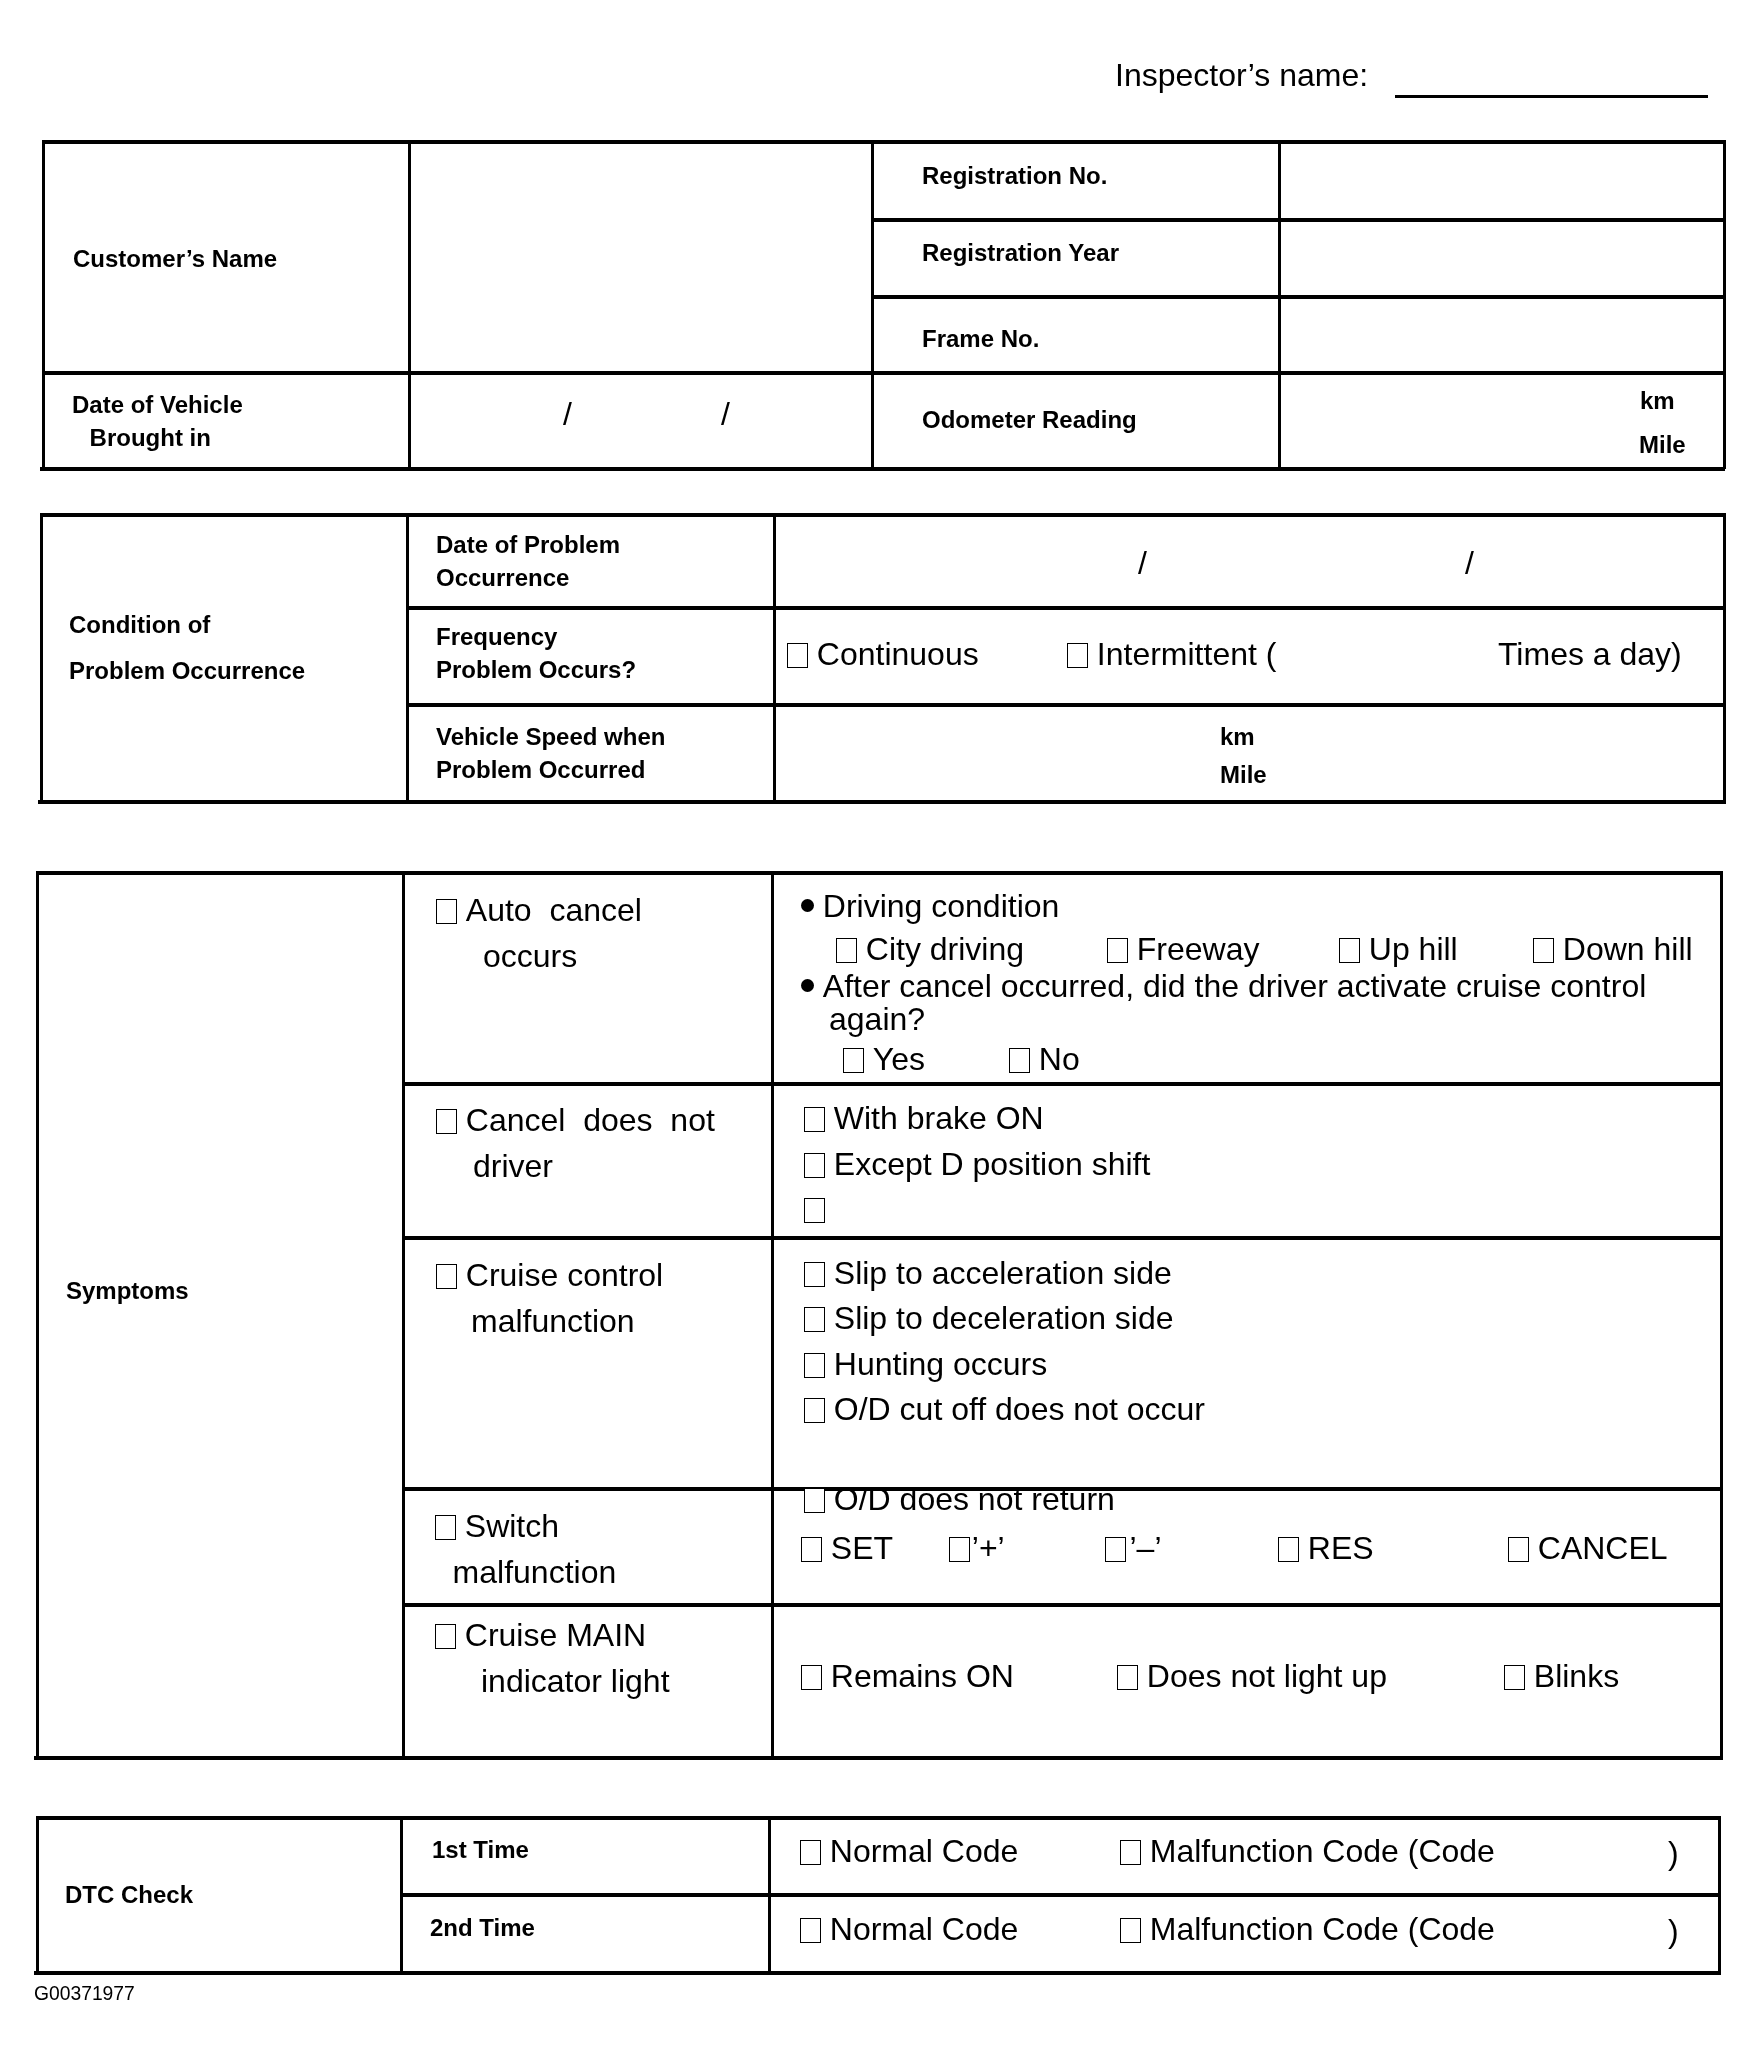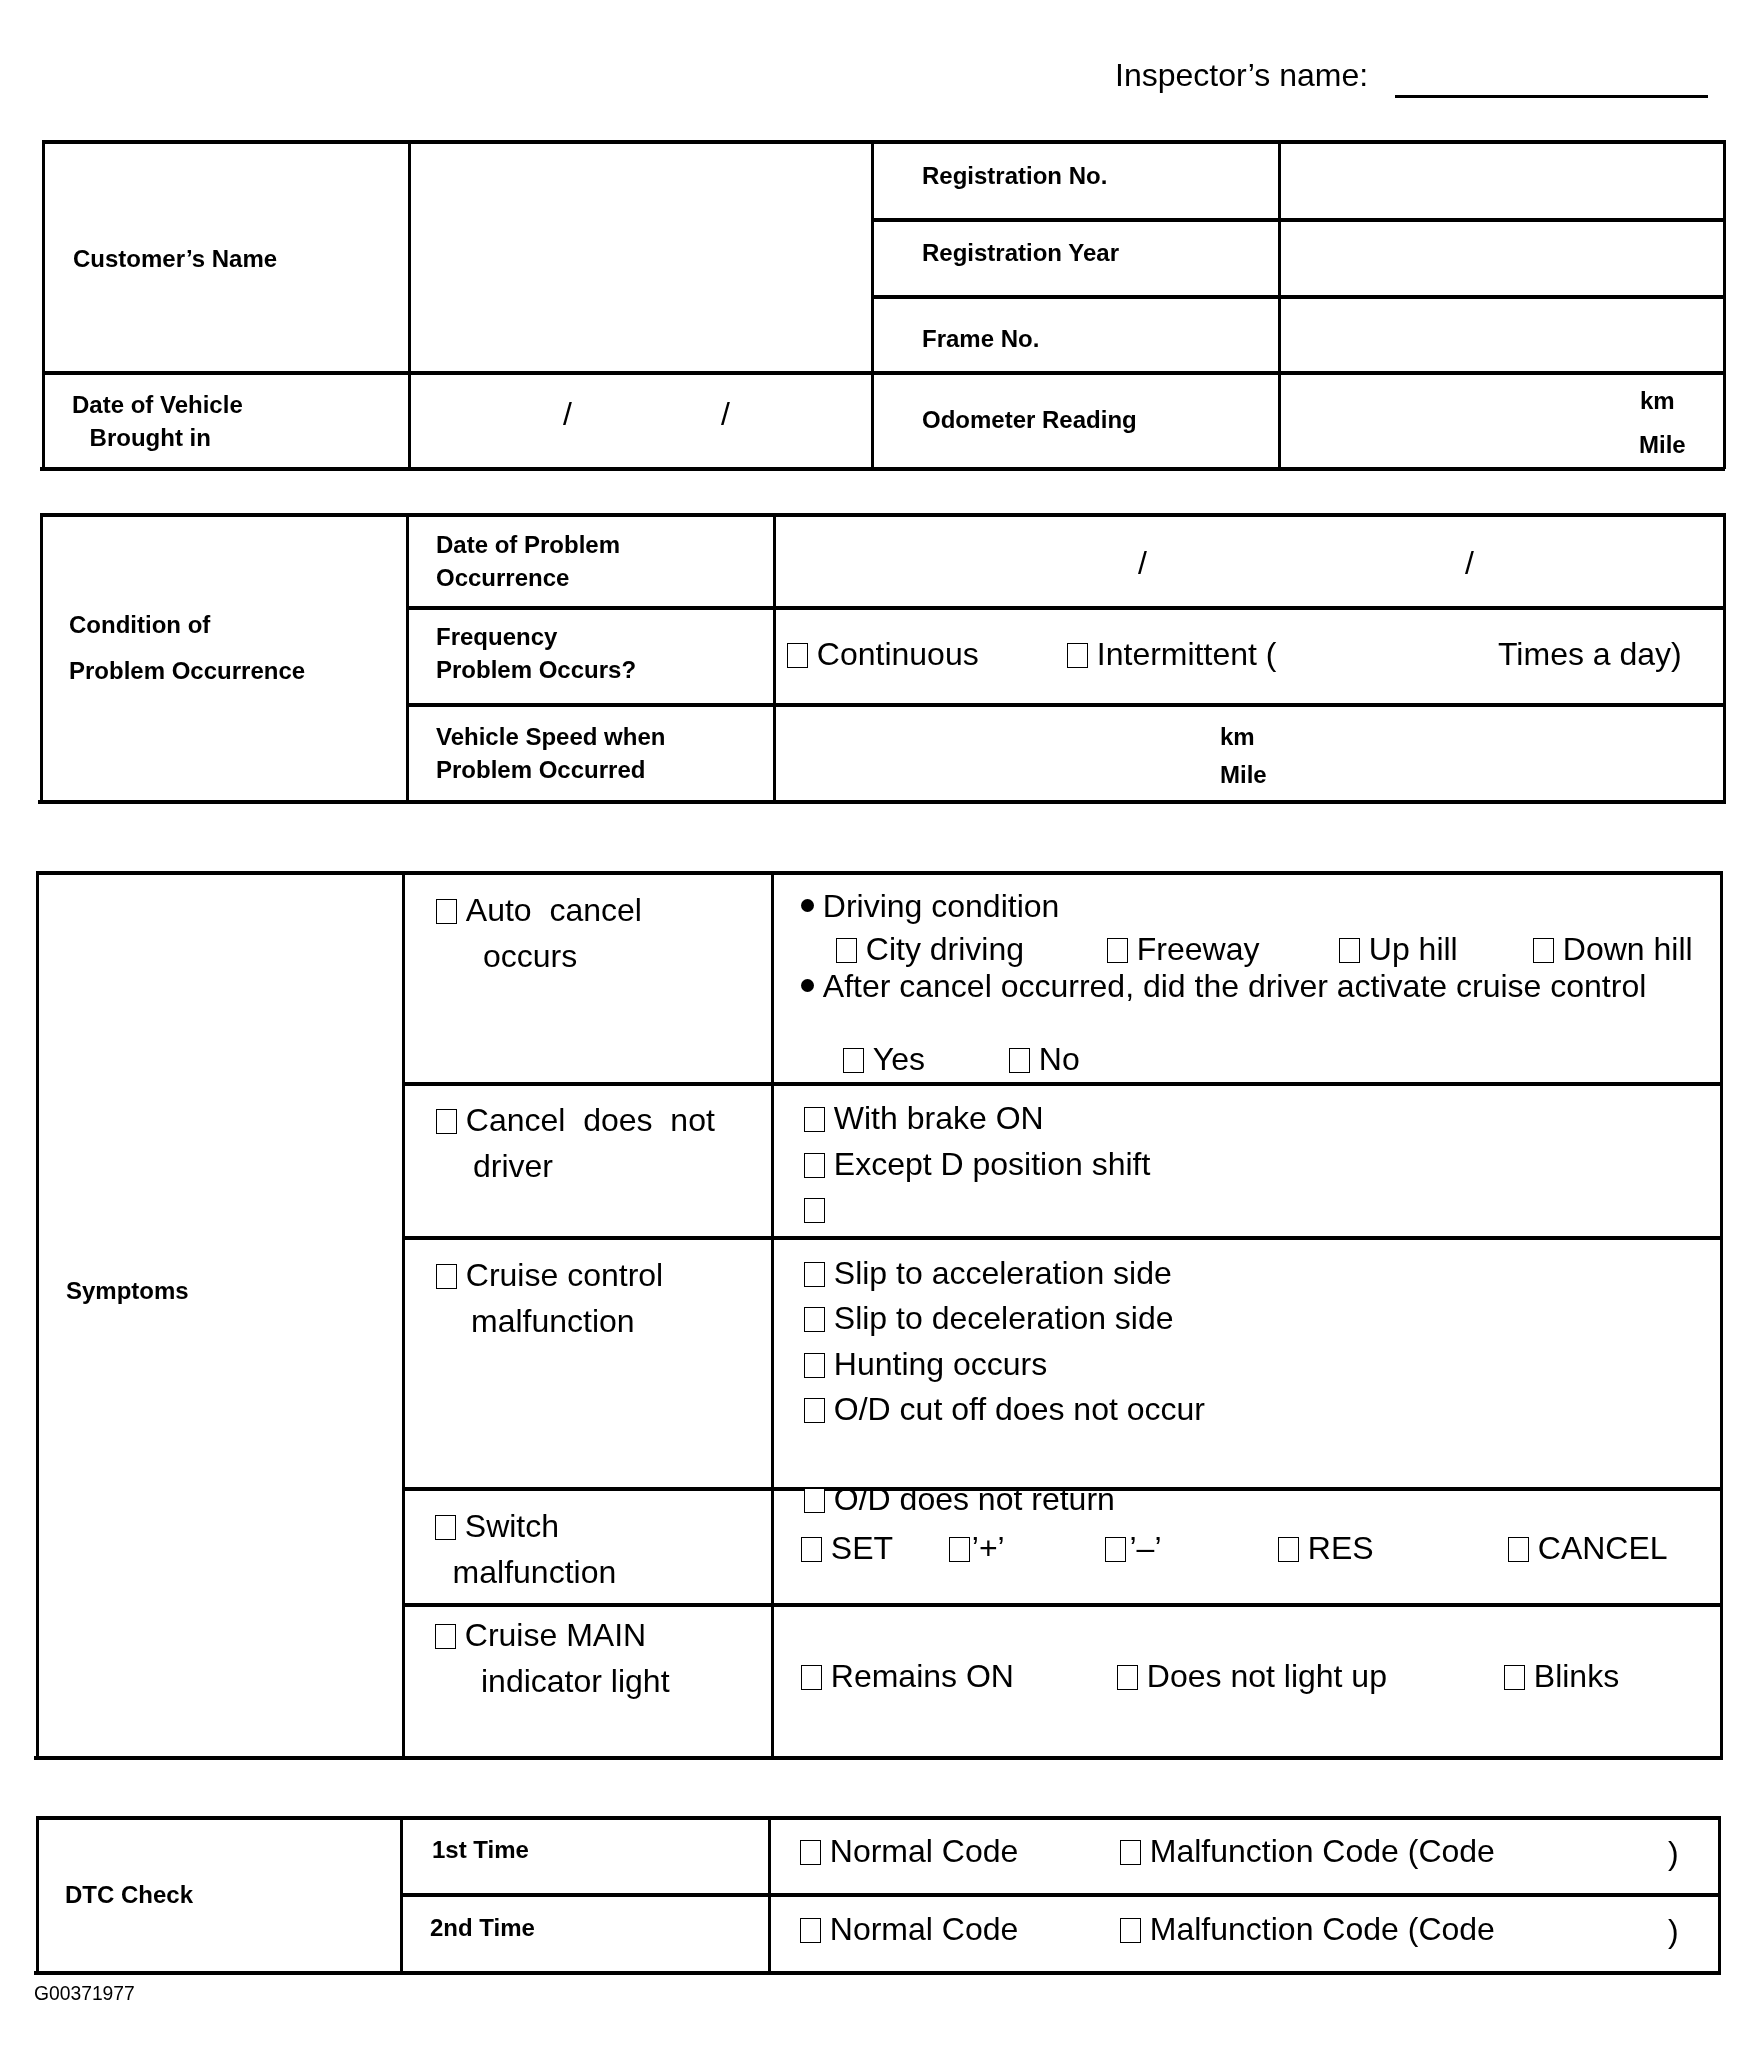--- a/index.html
+++ b/index.html
@@ -137,20 +137,21 @@
     <span class="cb"></span><span>Freeway</span>
   </div>
   <div class="opt" style="left:1339px; top:930px;">
     <span class="cb"></span><span>Up hill</span>
   </div>
   <div class="opt" style="left:1533px; top:930px;">
     <span class="cb"></span><span>Down hill</span>
   </div>
   <div class="opt" style="left:801px; top:970px; line-height:33px;">
     <div><span class="dot"></span><span>After cancel occurred, did the driver activate cruise control</span></div>
+    <div style="padding-left:28px;">again?</div>
   </div>
   <div class="opt" style="left:843px; top:1040px;">
     <span class="cb"></span><span>Yes</span>
   </div>
   <div class="opt" style="left:1009px; top:1040px;">
     <span class="cb"></span><span>No</span>
   </div>
 
   <div class="opt" style="left:436px; top:1097px; line-height:46px;">
     <div><span class="cb"></span><span style="white-space:pre;">Cancel  does  not</span></div>

